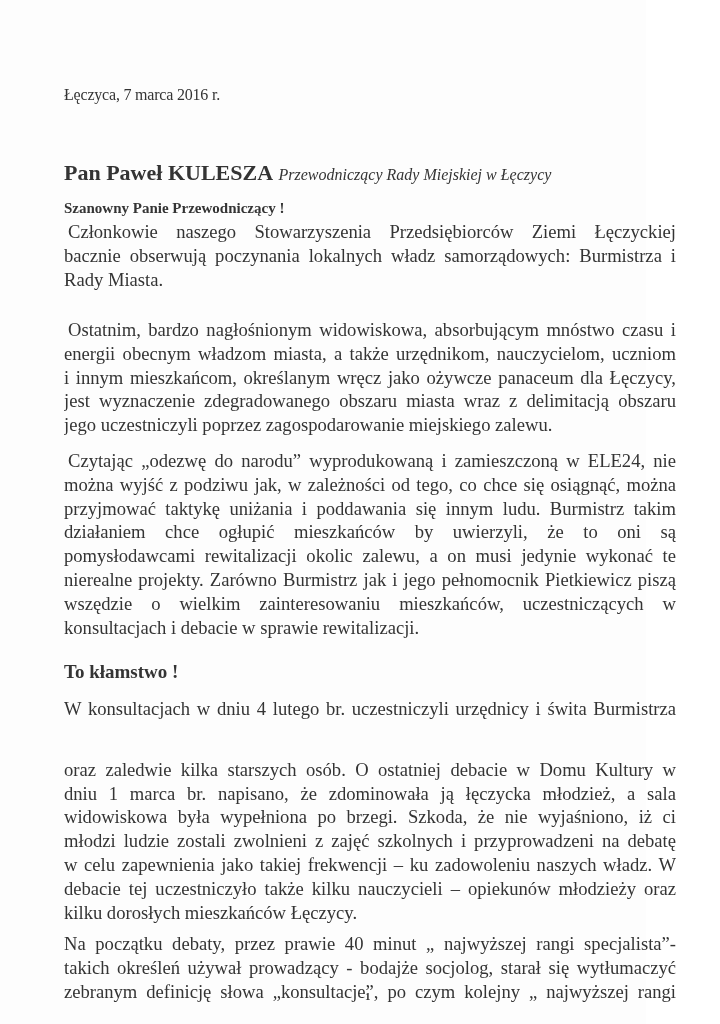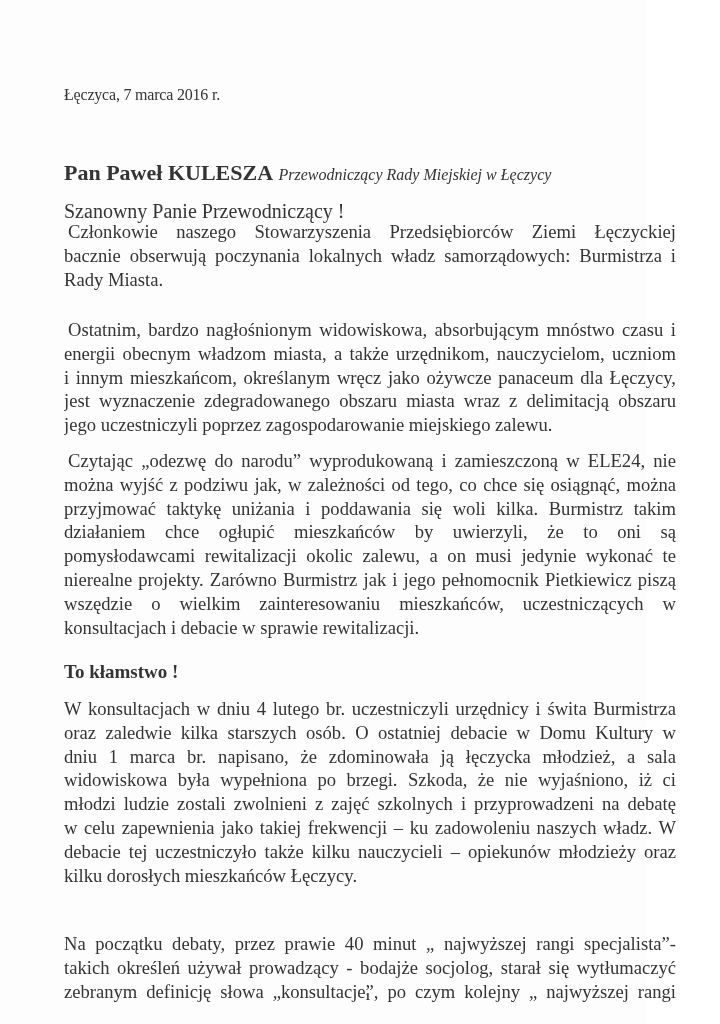--- a/index.html
+++ b/index.html
@@ -4,21 +4,21 @@
 <style>
   html, body { margin: 0; padding: 0; background: #ffffff; }
   body { width: 720px; height: 1024px; position: relative; overflow: hidden;
          font-family: "Liberation Serif", "DejaVu Serif", serif; color: #343434; }
   .page { position: absolute; left: 0; top: 0; width: 646px; height: 1024px; background: #fdfdfd; }
   .abs { position: absolute; }
   .date { left: 64px; top: 86px; font-size: 16px; letter-spacing: -0.2px; }
   .heading { left: 64px; top: 160px; font-size: 22px; white-space: nowrap; }
   .heading .name { font-weight: bold; }
   .heading .role { font-style: italic; font-size: 16px; }
-  .salutation { left: 64px; top: 200px; font-size: 20px; font-weight: normal; }
+  .salutation { left: 64px; top: 200px; font-size: 15px; font-weight: bold; }
   .section-title { left: 64px; font-size: 19px; font-weight: bold; }
   .para { left: 64px; width: 612px; font-size: 18.6px; line-height: 23.8px; }
   .line { display: block; height: 23.8px; white-space: nowrap; text-align: justify; text-align-last: justify; }
   .line.last { text-align-last: left; }
   .indent { padding-left: 4px; }
   .pagenum { left: 365px; top: 990px; font-size: 11px; font-weight: bold; }
 </style>
 </head>
 <body>
 
@@ -43,33 +43,33 @@
     <span class="line indent" style="white-space: normal; overflow: hidden;">Ostatnim, bardzo nagłośnionym widowiskowa, absorbującym mnóstwo czasu i</span>
     <span class="line" style="white-space: normal; overflow: hidden;">energii obecnym władzom miasta, a także urzędnikom, nauczycielom, uczniom</span>
     <span class="line" style="white-space: normal; overflow: hidden;">i innym mieszkańcom, określanym wręcz jako ożywcze panaceum dla Łęczycy,</span>
     <span class="line" style="white-space: normal; overflow: hidden;">jest wyznaczenie zdegradowanego obszaru miasta wraz z delimitacją obszaru</span>
     <span class="line last" style="white-space: normal; overflow: hidden;">jego uczestniczyli poprzez zagospodarowanie miejskiego zalewu.</span>
   </div>
 
   <div class="abs para" style="top:449px;">
     <span class="line indent" style="white-space: normal; overflow: hidden;">Czytając „odezwę do narodu” wyprodukowaną i zamieszczoną w ELE24, nie</span>
     <span class="line" style="white-space: normal; overflow: hidden;">można wyjść z podziwu jak, w zależności od tego, co chce się osiągnąć, można</span>
-    <span class="line" style="white-space: normal; overflow: hidden;">przyjmować taktykę uniżania i poddawania się woli kilka. Burmistrz takim</span>
+    <span class="line" style="white-space: normal; overflow: hidden;">przyjmować taktykę uniżania i poddawania się innym ludu. Burmistrz takim</span>
     <span class="line" style="white-space: normal; overflow: hidden;">działaniem chce ogłupić mieszkańców by uwierzyli, że to oni są</span>
     <span class="line" style="white-space: normal; overflow: hidden;">pomysłodawcami rewitalizacji okolic zalewu, a on musi jedynie wykonać te</span>
     <span class="line" style="white-space: normal; overflow: hidden;">nierealne projekty. Zarówno Burmistrz jak i jego pełnomocnik Pietkiewicz piszą</span>
     <span class="line" style="white-space: normal; overflow: hidden;">wszędzie o wielkim zainteresowaniu mieszkańców, uczestniczących w</span>
     <span class="line last" style="white-space: normal; overflow: hidden;">konsultacjach i debacie w sprawie rewitalizacji.</span>
   </div>
 
   <div class="abs section-title" style="top:661px;">To kłamstwo !</div>
 
   <div class="abs para" style="top:697px;">
     <span class="line" style="white-space: normal; overflow: hidden;">W konsultacjach w dniu 4 lutego br. uczestniczyli urzędnicy i świta Burmistrza</span>
-    <span class="line" style="white-space: normal; overflow: hidden;">oraz zaledwie kilka starszych osób. O ostatniej debacie w Domu Kultury w</span>
+    <span class="line" style="white-space: normal; overflow: hidden; margin-top: 37px;">oraz zaledwie kilka starszych osób. O ostatniej debacie w Domu Kultury w</span>
     <span class="line" style="white-space: normal; overflow: hidden;">dniu 1 marca br. napisano, że zdominowała ją łęczycka młodzież, a sala</span>
     <span class="line" style="white-space: normal; overflow: hidden;">widowiskowa była wypełniona po brzegi. Szkoda, że nie wyjaśniono, iż ci</span>
     <span class="line" style="white-space: normal; overflow: hidden;">młodzi ludzie zostali zwolnieni z zajęć szkolnych i przyprowadzeni na debatę</span>
     <span class="line" style="white-space: normal; overflow: hidden;">w celu zapewnienia jako takiej frekwencji – ku zadowoleniu naszych władz. W</span>
     <span class="line" style="white-space: normal; overflow: hidden;">debacie tej uczestniczyło także kilku nauczycieli – opiekunów młodzieży oraz</span>
     <span class="line last" style="white-space: normal; overflow: hidden;">kilku dorosłych mieszkańców Łęczycy.</span>
   </div>
 
   <div class="abs para" style="top:932px;">
     <span class="line" style="white-space: normal; overflow: hidden;">Na początku debaty, przez prawie 40 minut „ najwyższej rangi specjalista”-</span>

